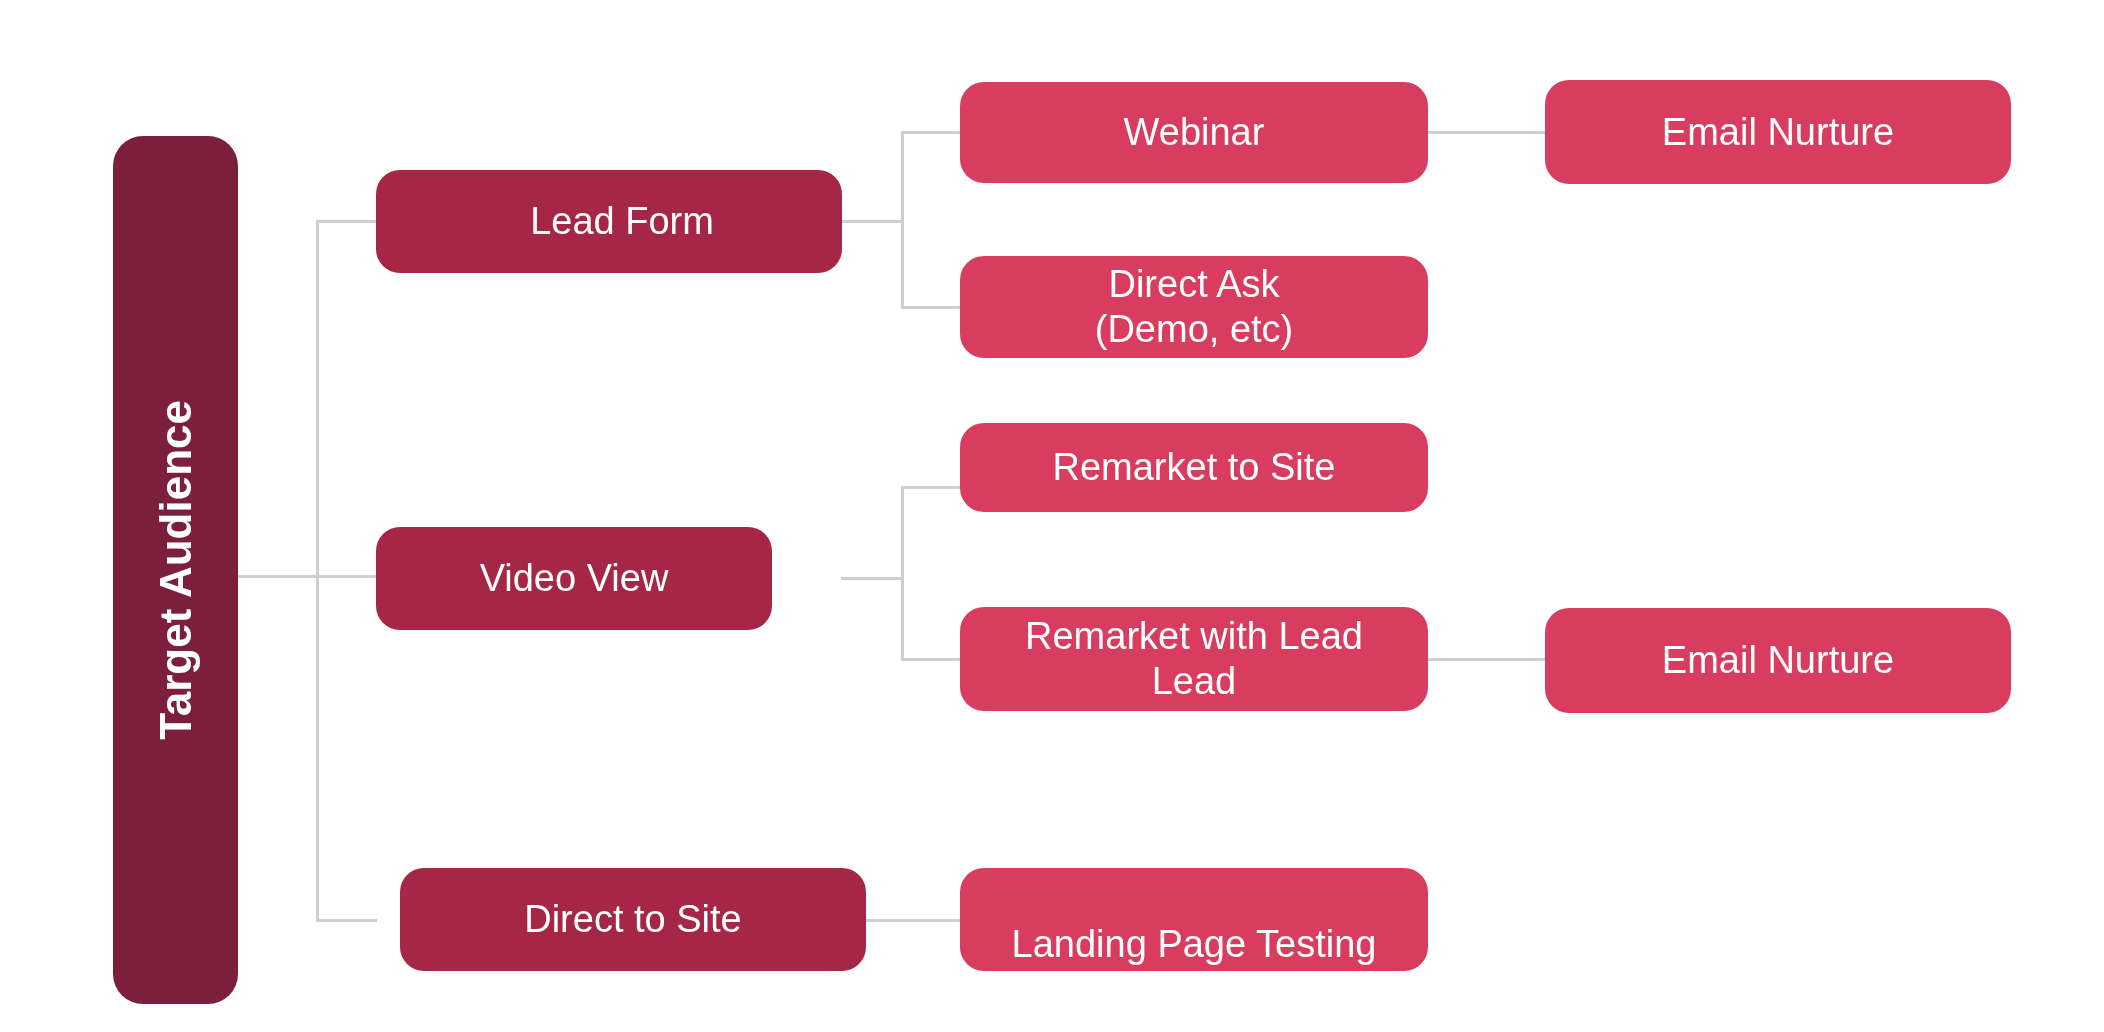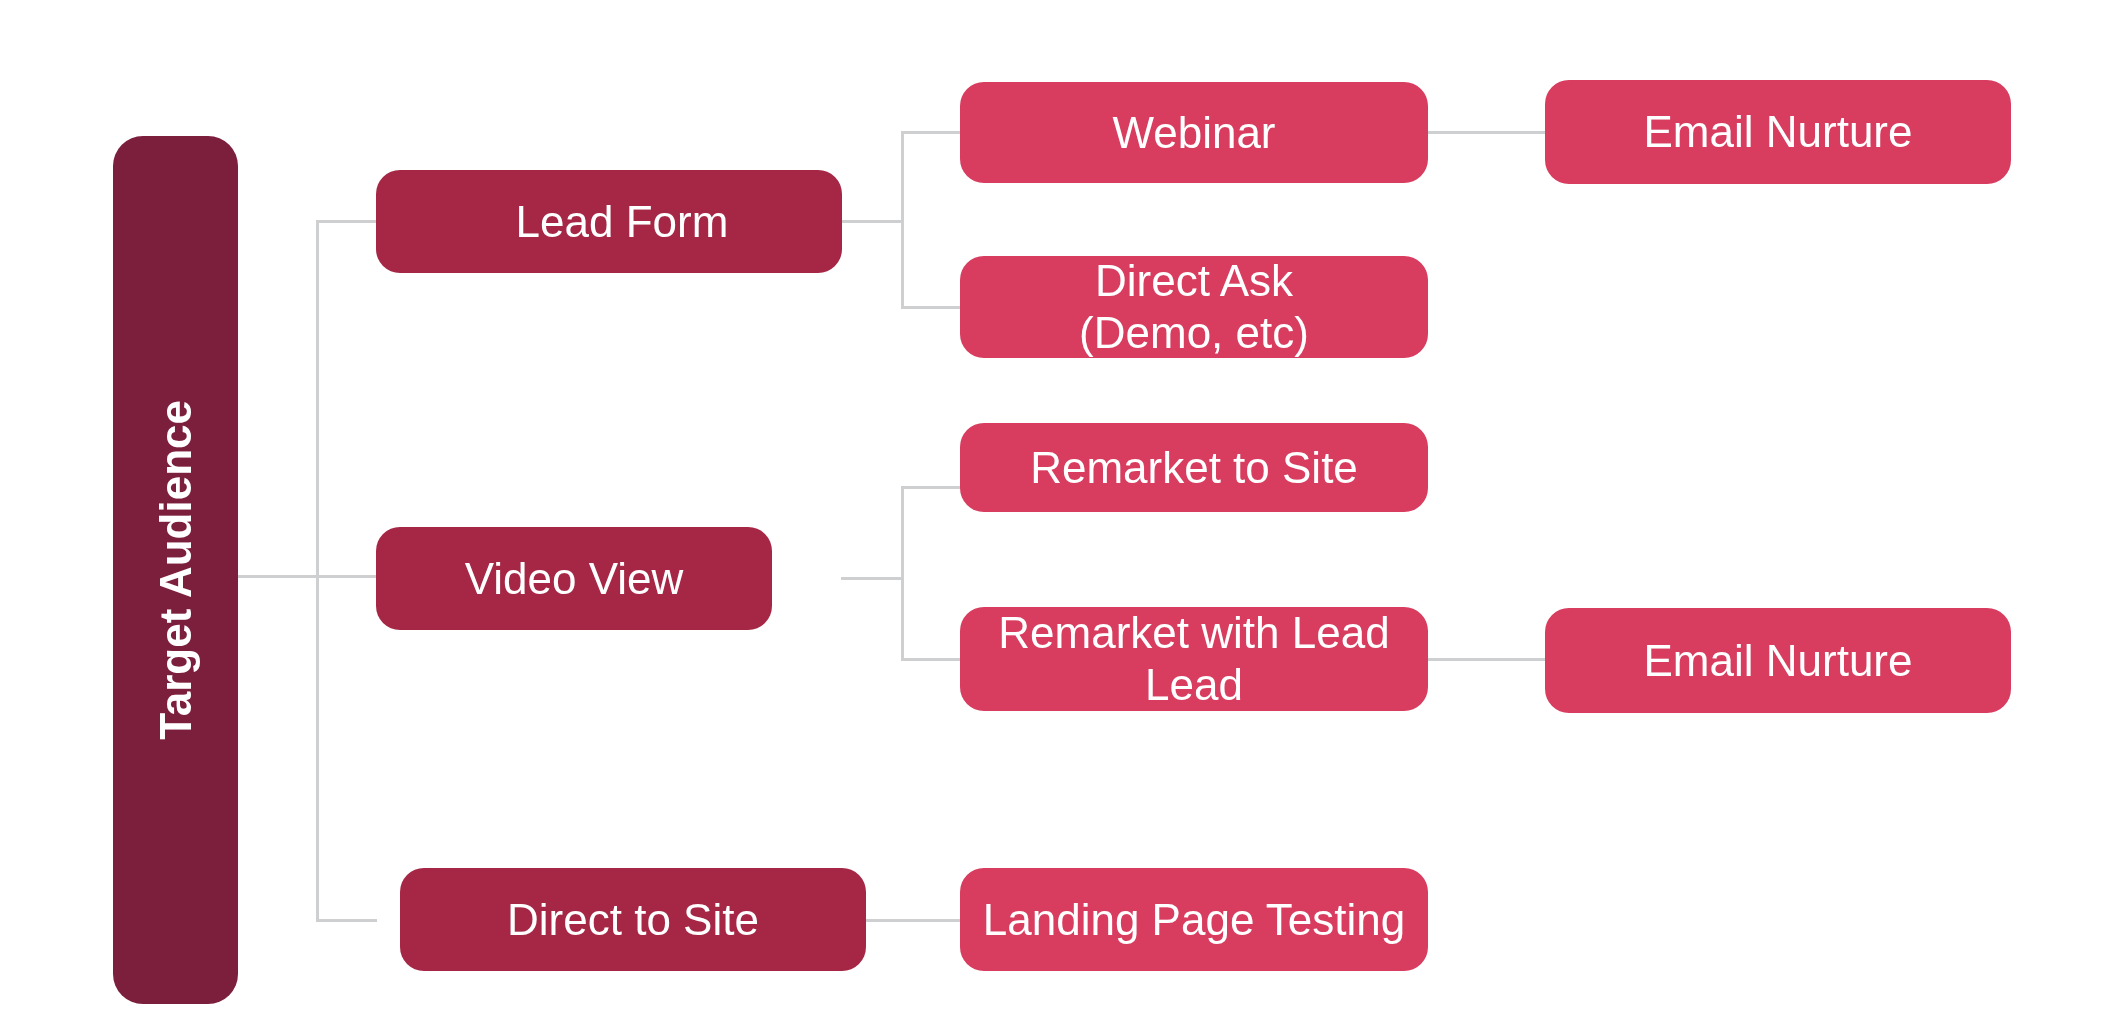--- a/index.html
+++ b/index.html
@@ -15,21 +15,21 @@
   }
 
   
   .node {
     position: absolute;
     display: flex;
     align-items: center;
     justify-content: center;
     text-align: center;
     color: #ffffff;
-    font-size: 44px;
+    font-size: 38px;
     line-height: 1.18;
     border-radius: 24px;
     padding: 4px 14px;
   }
   .node.root {
     background: #7C1F3D;
     border-radius: 30px;
     font-weight: bold;
     font-size: 44px;
   }
@@ -44,21 +44,21 @@
 
   
   .n-target-audience { left: 113px; top: 136px; width: 125px; height: 868px; }
   .n-lead-form       { left: 376px; top: 170px; width: 466px; height: 103px; padding-left: 40px; }
   .n-video-view      { left: 376px; top: 527px; width: 396px; height: 103px; }
   .n-direct-to-site  { left: 376px; top: 868px; width: 466px; height: 103px; margin-left: 24px; }
   .n-webinar         { left: 960px; top:  82px; width: 468px; height: 101px; }
   .n-direct-ask      { left: 960px; top: 256px; width: 468px; height: 102px; justify-content: center; }
   .n-remarket-site   { left: 960px; top: 423px; width: 468px; height: 89px; }
   .n-remarket-lead   { left: 960px; top: 607px; width: 468px; height: 104px; }
-  .n-landing-page    { left: 960px; top: 868px; width: 468px; height: 103px; }
+  .n-landing-page    { left: 960px; top: 868px; width: 468px; height: 103px; align-items: flex-end; }
   .n-email-1         { left: 1545px; top:  80px; width: 466px; height: 104px; }
   .n-email-2         { left: 1545px; top: 608px; width: 466px; height: 105px; }
 
   
   .line {
     position: absolute;
     background: #CDCFD0;
   }
   .h { height: 3px; }
   .v { width: 3px; }

